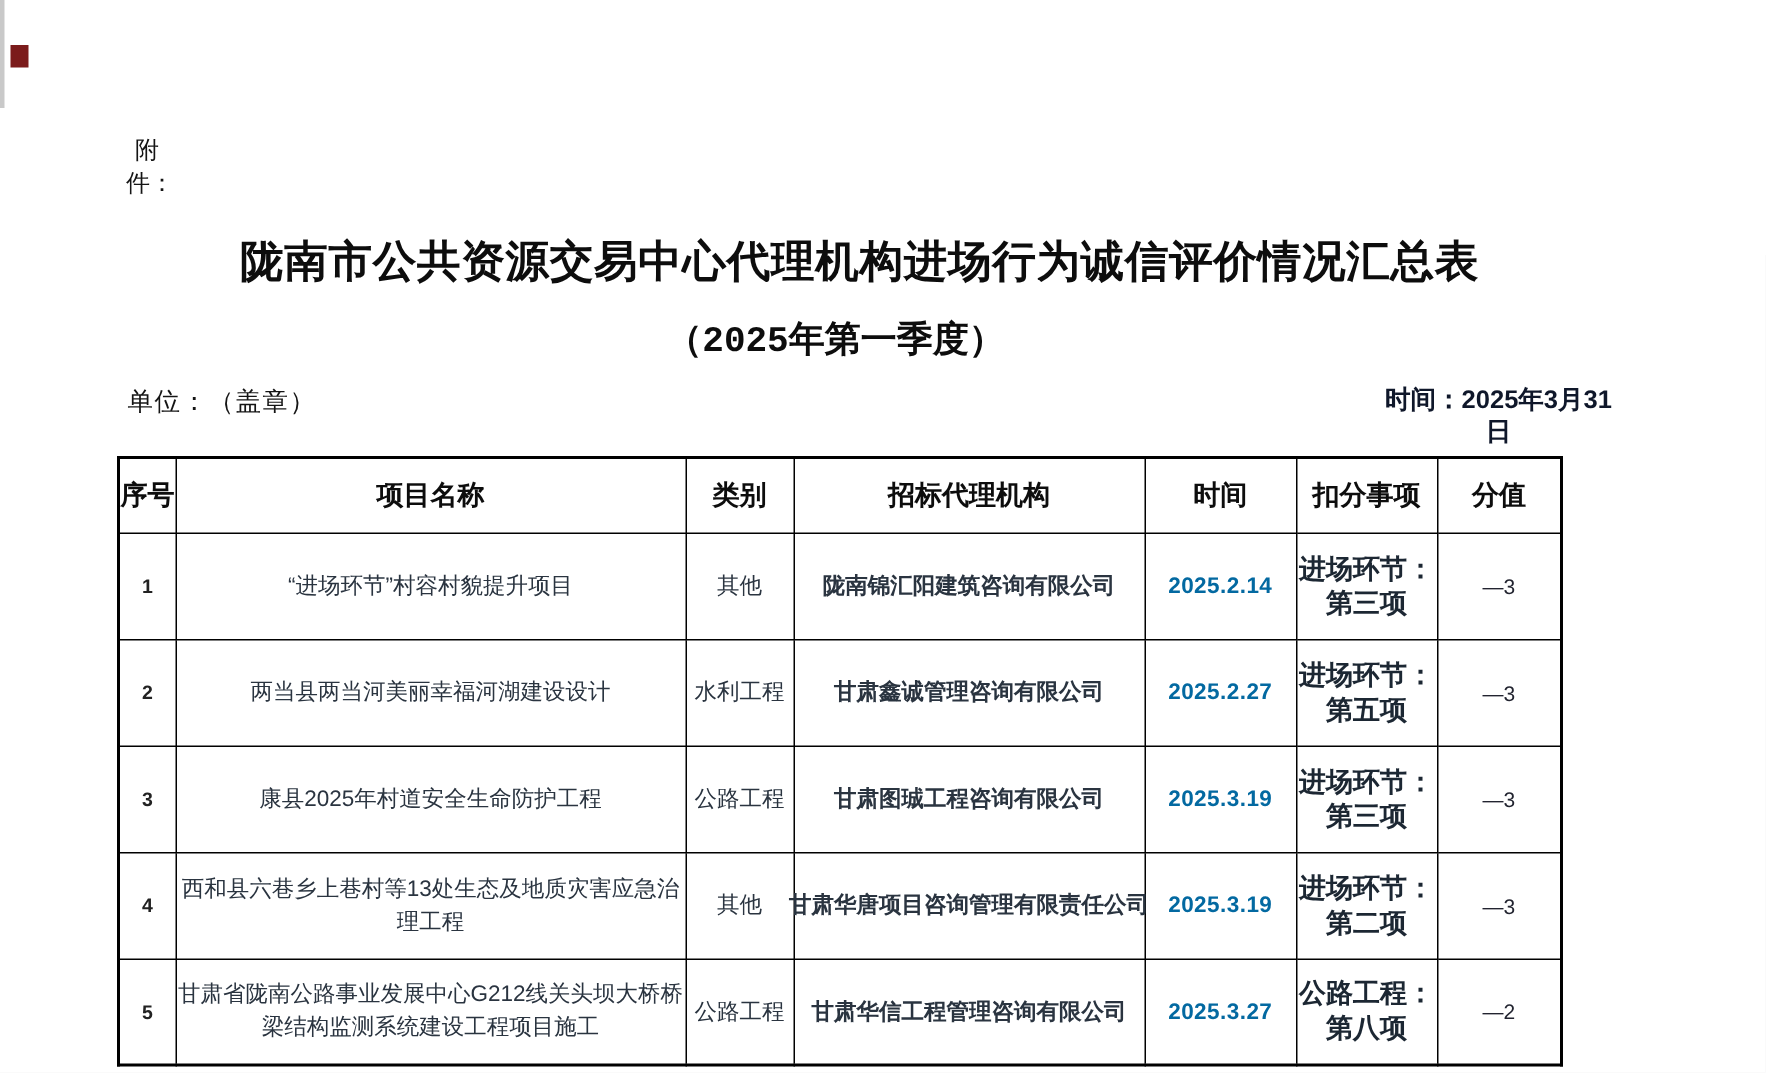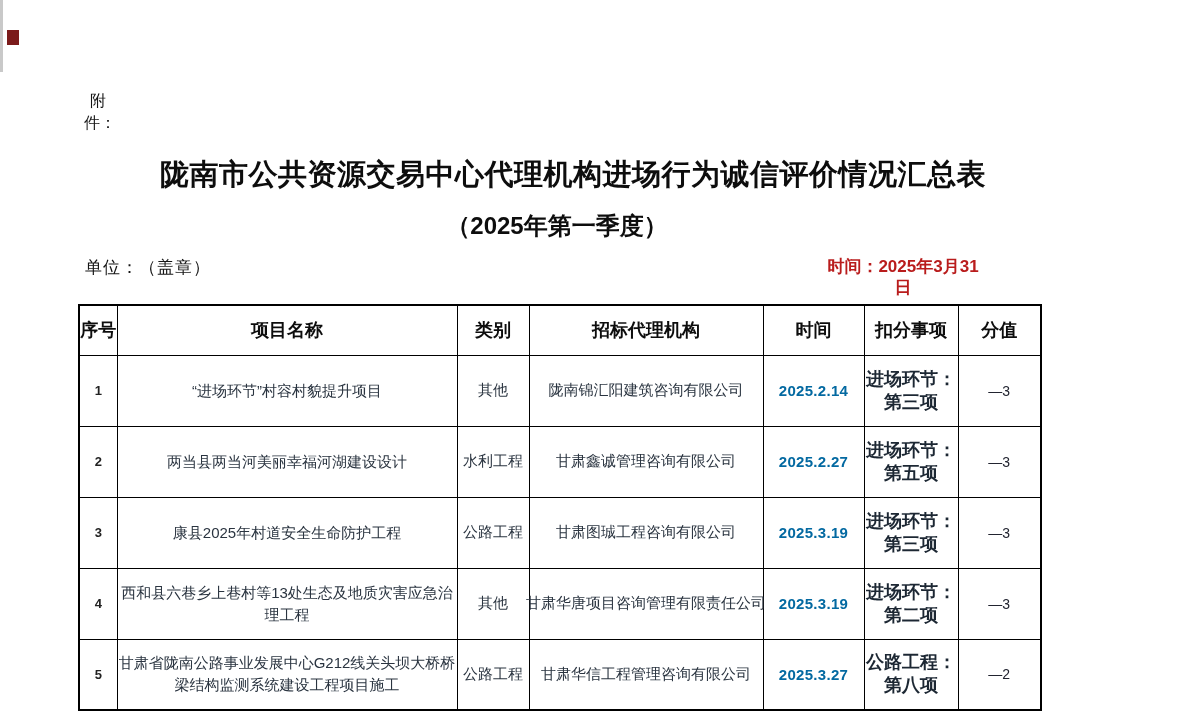--- a/index.html
+++ b/index.html
@@ -41,40 +41,40 @@
     font-weight: bold;
     font-size: 29px;
     letter-spacing: 0.5px;
     color: #0d0d0d;
     padding-left: 32px;
   }
   .doc-subtitle {
     position: absolute; left: 0; top: 210px;
     width: 1114px;
     text-align: center;
-    font-family: Liberation Sans, sans-serif;
+    font-family: Liberation Mono, monospace;
     font-weight: bold;
     font-size: 24px;
     color: #0d0d0d;
   }
 
   .unit-label {
     position: absolute; left: 85px; top: 256px;
     font-size: 17px;
     font-family: "Liberation Serif", serif;
     color: #141414;
     letter-spacing: 1px;
   }
   .date-block {
-    position: absolute; left: 812px; top: 256px;
+    position: absolute; left: 908px; top: 256px;
     width: 182px;
     text-align: center;
     font-size: 17px; line-height: 21px;
     font-weight: 600;
-    color: #b91c1c;
+    color: #0f172a;
   }
 
   table.summary {
     position: absolute; left: 78px; top: 304px;
     width: 962px;
     border-collapse: collapse;
     table-layout: fixed;
     border: 2px solid #000;
   }
   table.summary th, table.summary td {
@@ -91,21 +91,21 @@
     font-family: "Liberation Serif", serif;
     font-weight: bold;
     font-size: 18px;
     color: #0d0d0d;
     line-height: 23px;
     margin-left: 17px;
   }
   td.c-no   { font-size: 13px; font-weight: bold; color: #222; }
   td.c-proj { font-size: 15px; color: #2a3440; padding: 0 14px; line-height: 22px; }
   td.c-cat  { font-size: 15px; color: #2a3440; }
-  td.c-agy  { font-size: 15px; color: #2a3440; }
+  td.c-agy  { font-size: 15px; color: #2a3440; font-weight: bold; }
   td.c-agy .agency-flex { display: flex; justify-content: center; }
   td.c-agy .agency-flex span { white-space: nowrap; }
   td.c-date { font-size: 15px; font-weight: bold; color: #0369a1; letter-spacing: 0.3px; }
   td.c-ded  { font-size: 18px; font-weight: bold; color: #1c2733; padding: 0 2px; line-height: 23px; }
   td.c-scr  { font-size: 14px; color: #222430; }
 
   
   col.w-no   { width: 38px; }
   col.w-proj { width: 340px; }
   col.w-cat  { width: 72px; }

